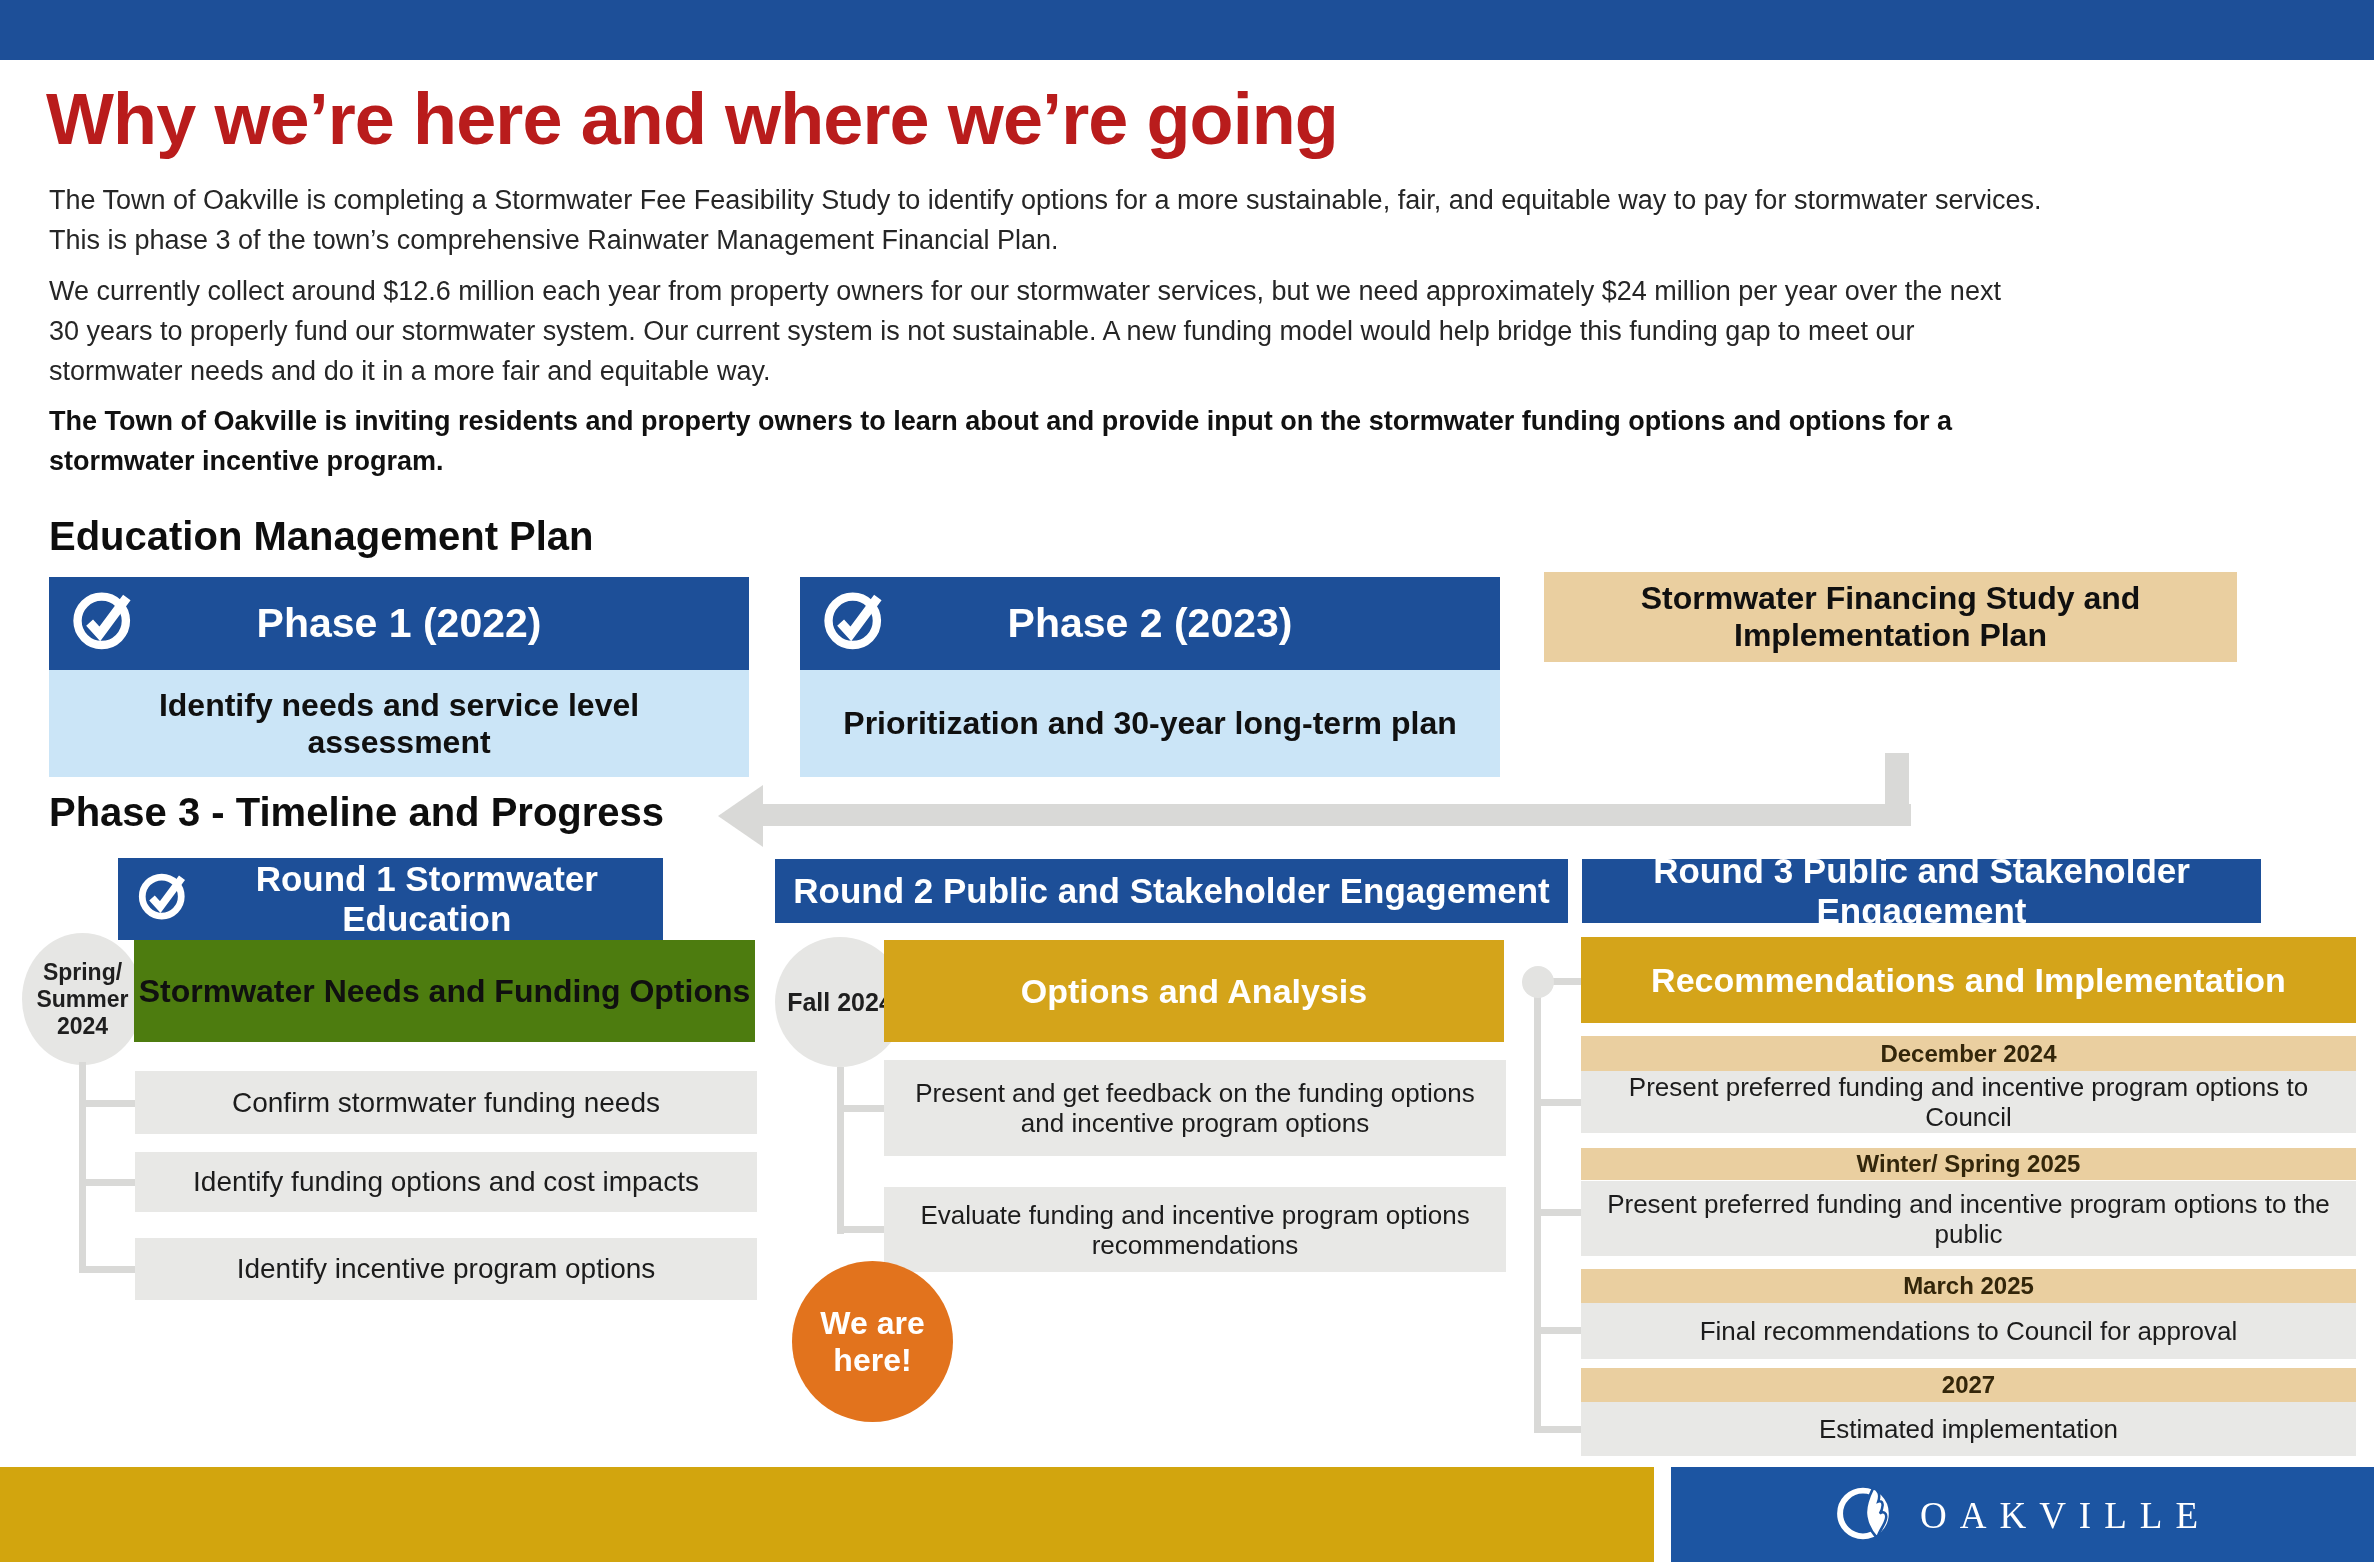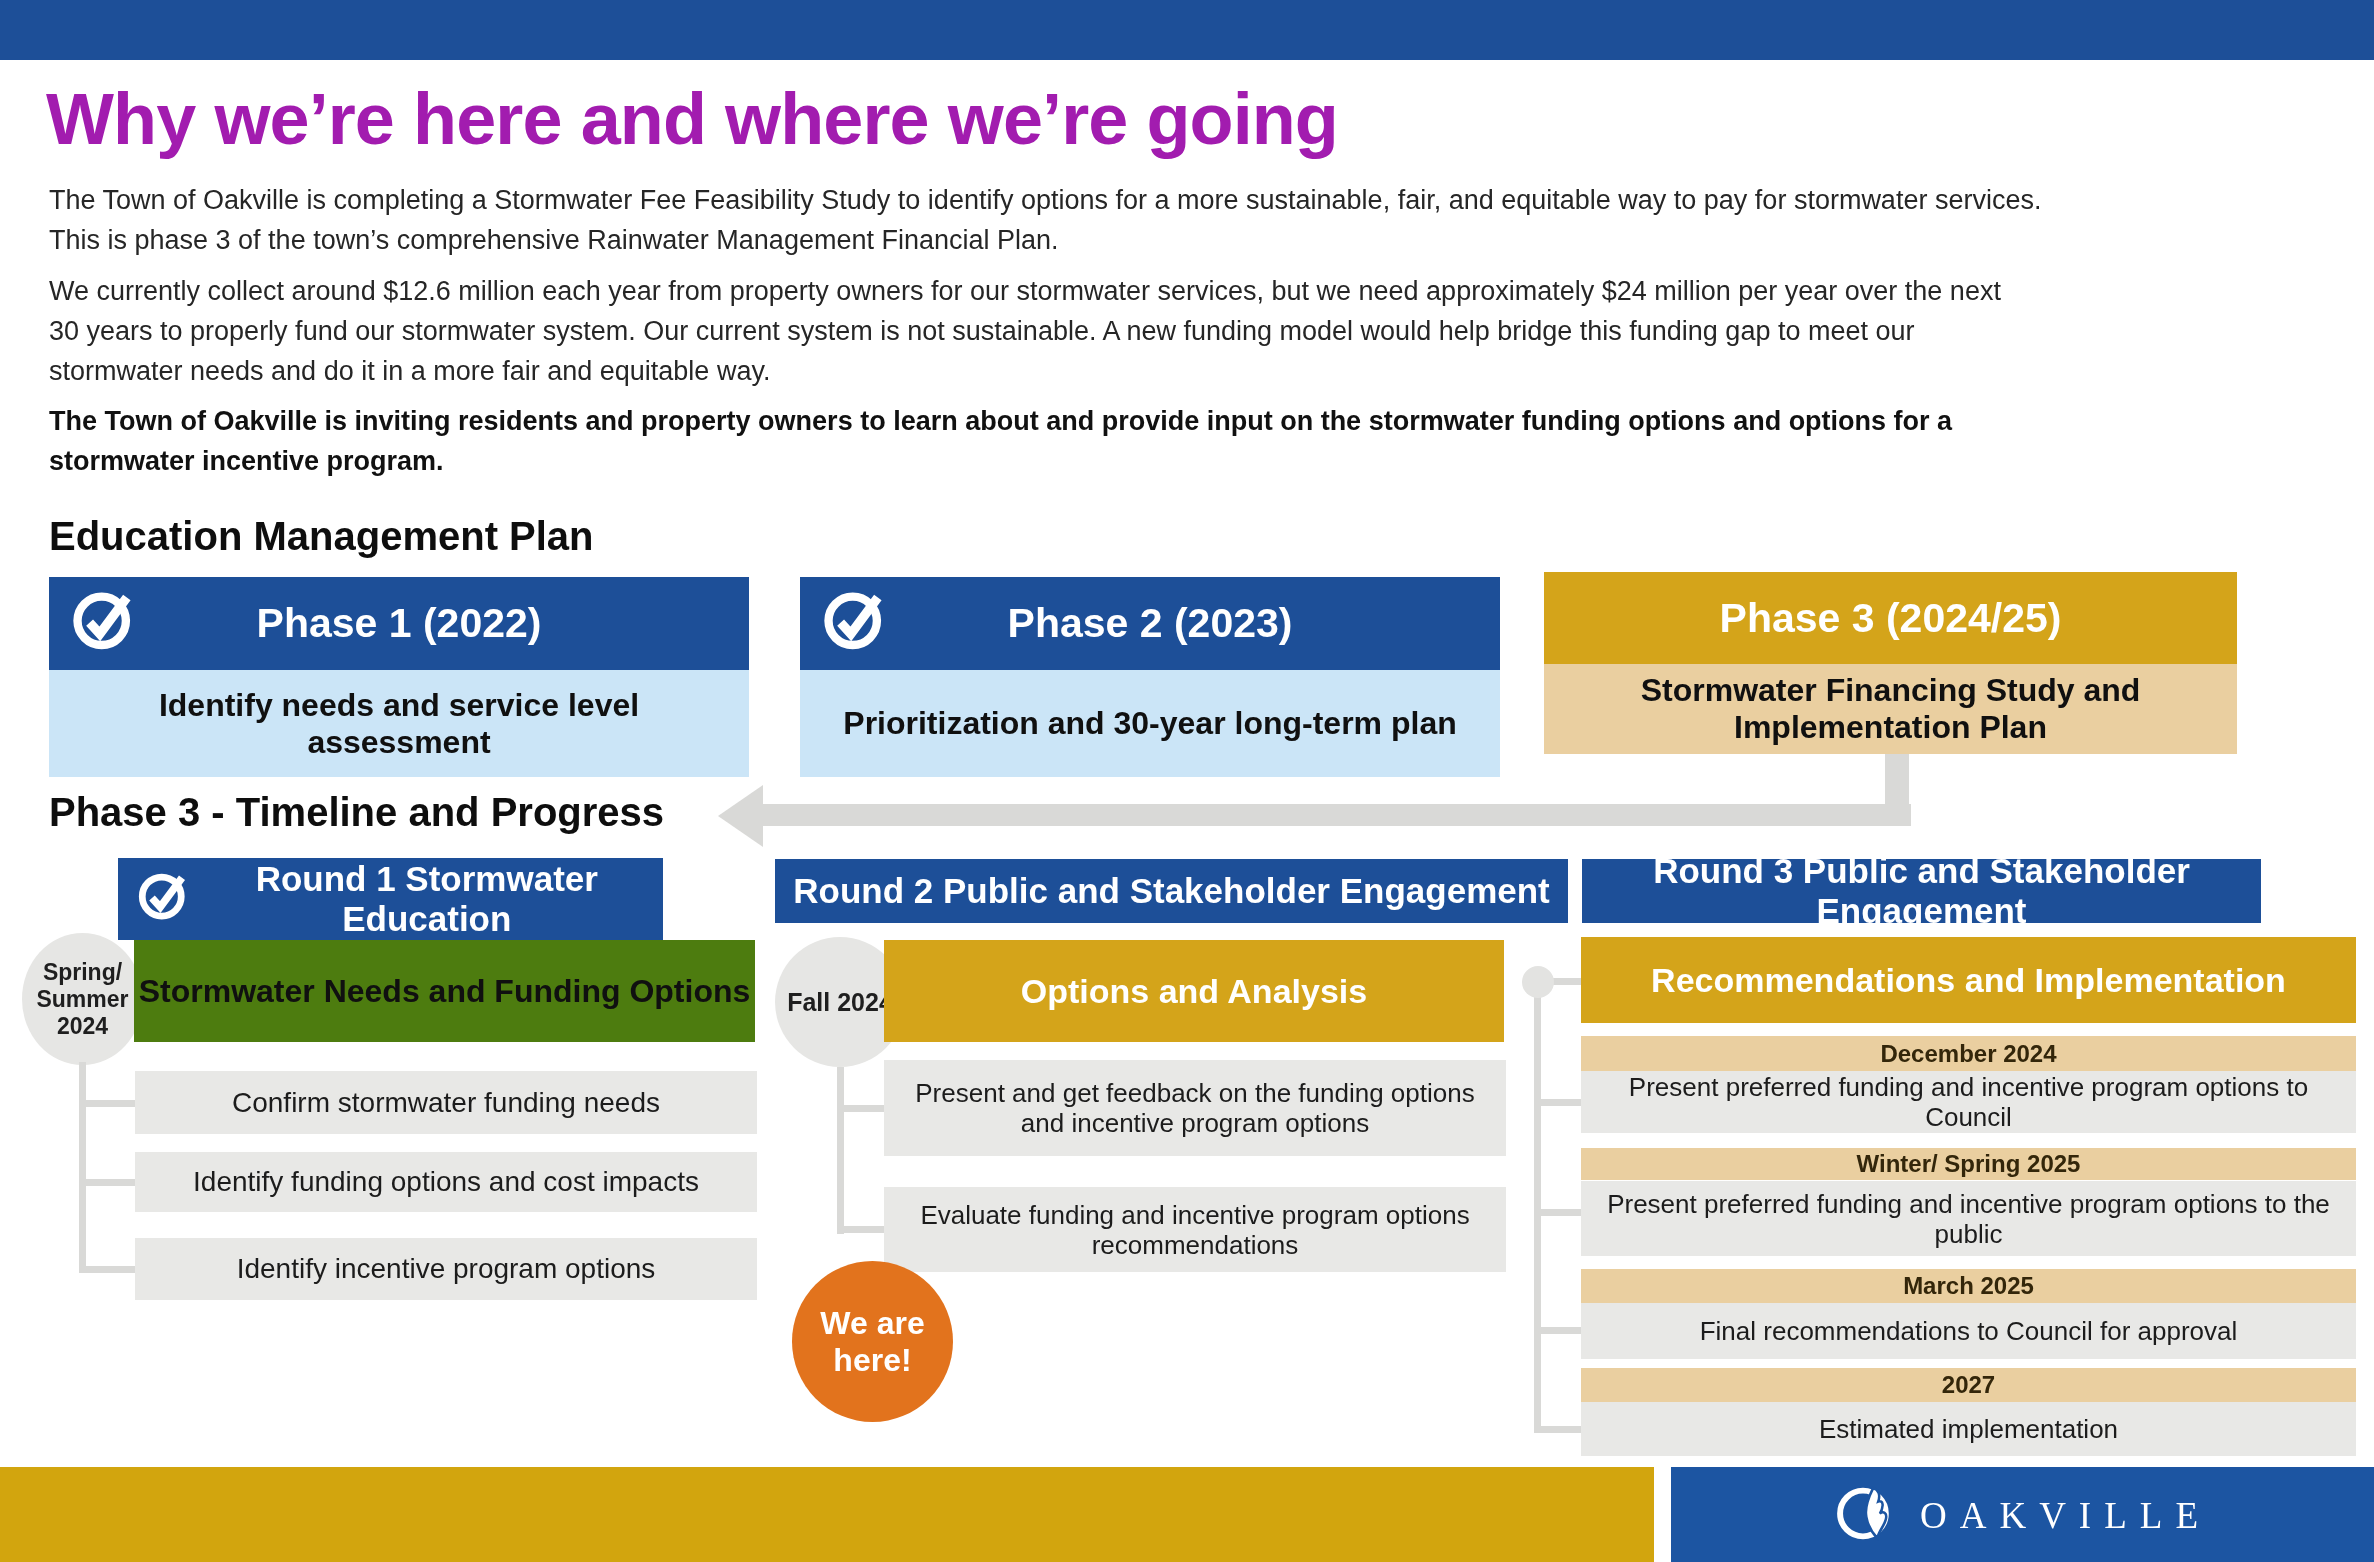--- a/index.html
+++ b/index.html
@@ -7,21 +7,21 @@
     width:2375px;height:1563px;position:relative;background:#ffffff;overflow:hidden;
     font-family:"Liberation Sans","DejaVu Sans",sans-serif;color:#1c1c1c;
   }
   .abs{position:absolute;}
   .pre{white-space:pre-line;}
   .center{display:flex;align-items:center;justify-content:center;text-align:center;}
 
   .topbar{left:0;top:0;width:2375px;height:60px;background:#1d4f98;}
 
   .title{left:46px;top:78px;width:2226px;margin:0;font-size:72px;font-weight:bold;
-         letter-spacing:-0.9px;color:#a21caf;}
+         letter-spacing:-0.9px;color:#b91c1c;}
 
   .intro{left:49px;width:2291px;margin:0;font-size:27px;line-height:40px;color:#262626;}
   .p1{top:180px;}
   .p2{top:271px;}
   .p3{top:401px;font-weight:bold;color:#111;}
 
   .h2{left:49px;margin:0;font-size:40px;font-weight:bold;color:#0e0e0e;}
   .h-rmp{top:514px;}
   .h-timeline{top:790px;}
 
@@ -145,23 +145,20 @@
           <circle cx="33" cy="38" r="26" fill="none" stroke="#fff" stroke-width="9"></circle>
           <path d="M20 40 L31 52 L60 13" fill="none" stroke="#fff" stroke-width="10"></path>
         </svg>
     </span>
     <span>Phase 2 (2023)</span>
   </div>
   <div class="phase-body center">Prioritization and 30-year long-term plan</div>
 </div>
 
 <div class="abs phase ph3">
-  <div class="phase-header gold center">
-    <span>Phase 3 (2024/25)</span>
-  </div>
   <div class="phase-body tan center pre">Stormwater Financing Study and
 Implementation Plan</div>
 </div>
 
 <div class="abs conn elbow-v"></div>
 <div class="abs conn elbow-h"></div>
 <div class="abs arrow-head"></div>
 
 <h2 class="abs h2 h-timeline">Phase 3 - Timeline and Progress</h2>
 

